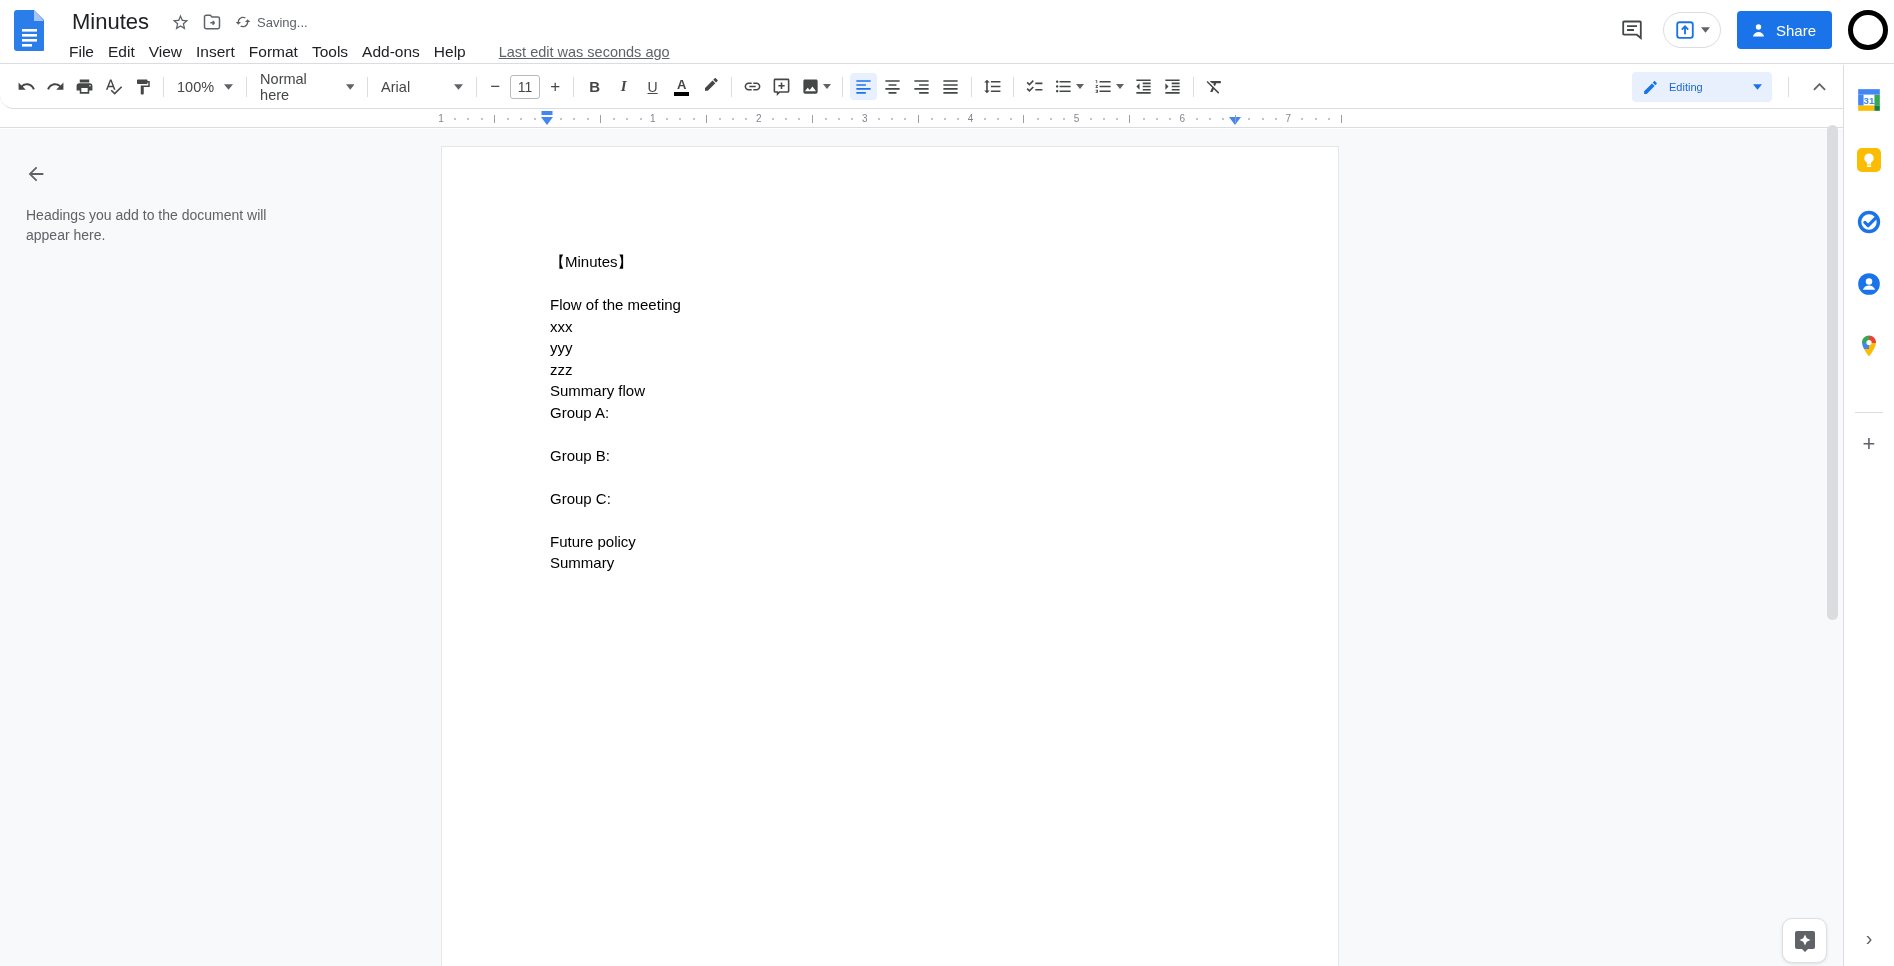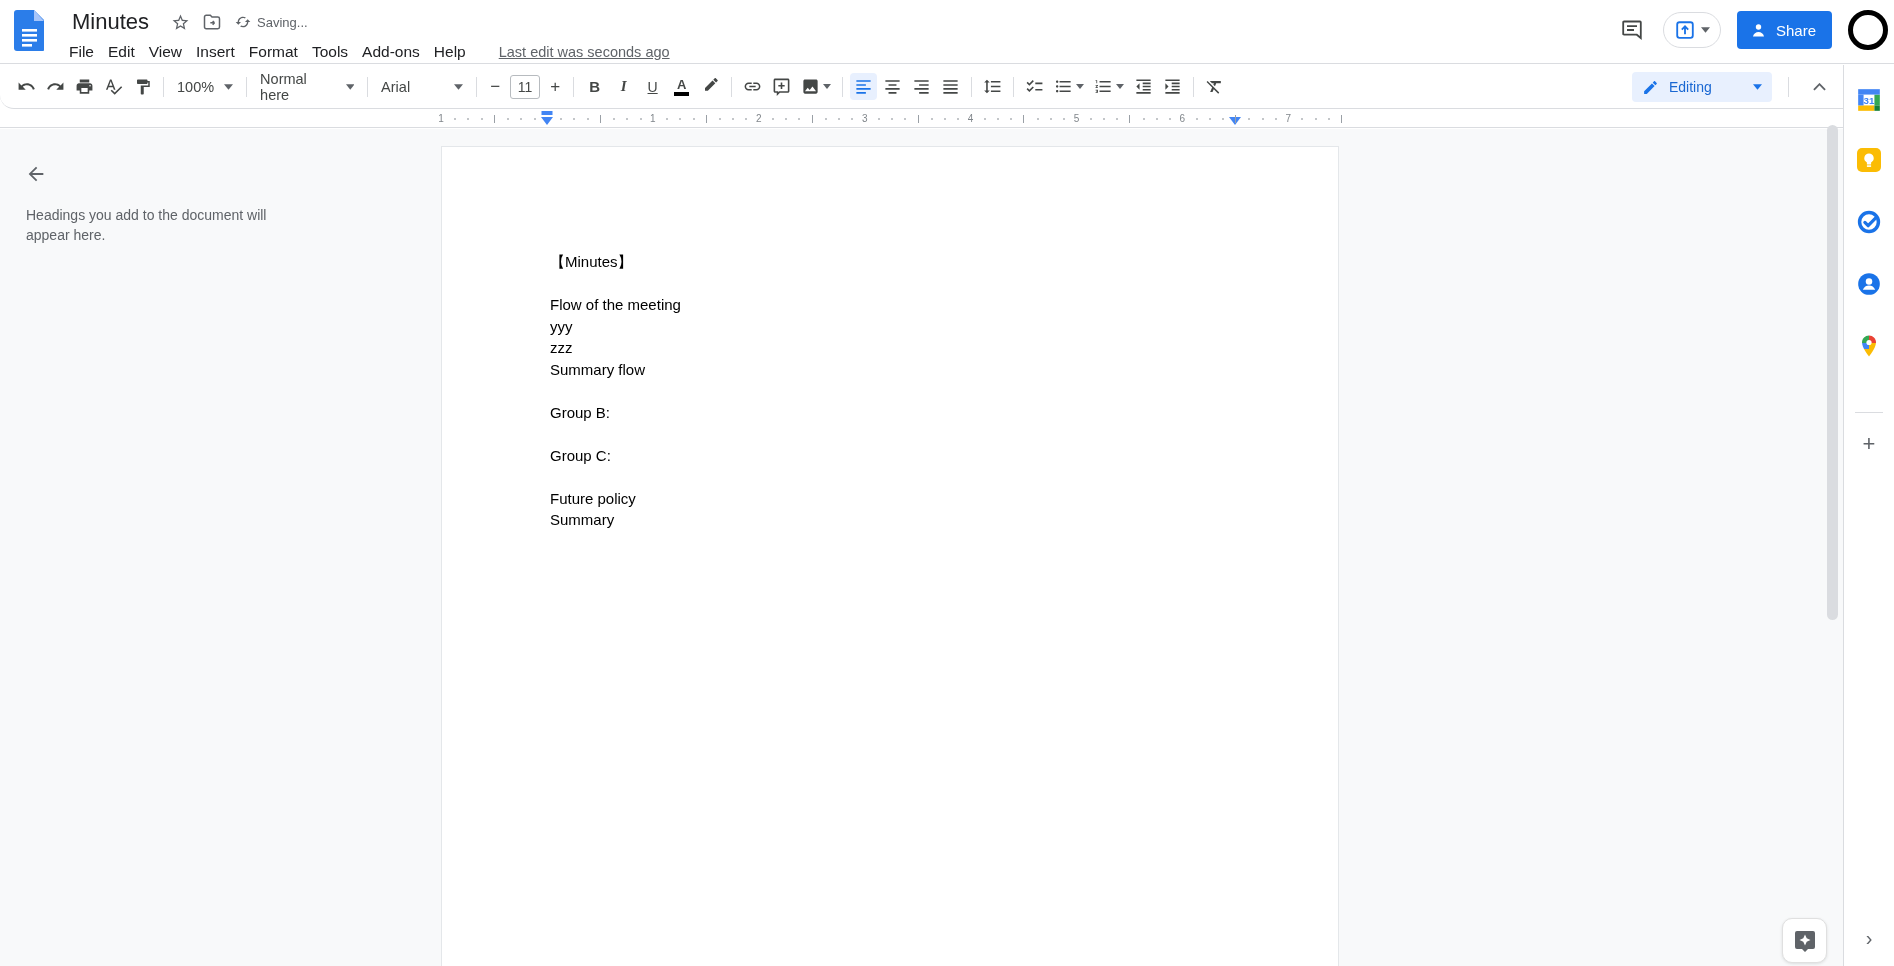--- a/index.html
+++ b/index.html
@@ -42,21 +42,21 @@
   .stepbtn { width:24px; height:24px; display:flex; align-items:center; justify-content:center;
     color:#444746; font-size:17px; border-radius:3px; }
   .bold-g { font-size:15px; font-weight:700; }
   .ital-g { font-size:15px; font-style:italic; font-family:"Liberation Serif",serif; font-weight:600; }
   .und-g  { font-size:14px; text-decoration:underline; }
   .tcolor { display:flex; flex-direction:column; align-items:center; line-height:1; }
   .tcolor .a { font-size:13px; font-weight:600; }
   .tcolor .bar { width:15px; height:4px; background:#000; margin-top:1px; }
   .toolbar-right { position:absolute; right:60px; top:7px; display:flex; align-items:center; gap:10px; }
   .mode-pill { height:30px; width:140px; background:#e8f0fe; border-radius:4px; display:flex;
-    align-items:center; padding:0 10px; color:#1967d2; font-size:14px; gap:10px; }
+    align-items:center; padding:0 10px; color:#1967d2; font-size:11px; gap:10px; }
   .mode-pill .lbl { flex:1; }
 
   
   .ruler { position:absolute; left:0; top:110px; width:1843px; height:18px; background:#fff;
     border-bottom:1px solid #dadce0; z-index:3; }
   .rnum { position:absolute; top:3px; font-size:10px; color:#80868b; transform:translateX(-50%); }
   .rtick { position:absolute; top:8px; width:2px; height:2px; background:#c3c6c9; }
   .rtick-half { position:absolute; top:5px; width:1px; height:8px; background:#9aa0a6; }
   .rmark-bar { position:absolute; top:1px; width:11px; height:4px; background:#4285f4; transform:translateX(-50%); }
   .rmark-tri { position:absolute; top:7px; width:0; height:0; border-left:6px solid transparent;
@@ -437,28 +437,30 @@
 
   <div class="page">
     <div class="doc-text">
 
         <div class="doc-line">【Minutes】</div>
 
         <div class="doc-line"></div>
 
         <div class="doc-line">Flow of the meeting</div>
 
+        <div class="doc-line">xxx</div>
 
         <div class="doc-line">yyy</div>
 
         <div class="doc-line">zzz</div>
 
         <div class="doc-line">Summary flow</div>
 
 
+        <div class="doc-line">Group A:</div>
 
         <div class="doc-line"></div>
 
         <div class="doc-line">Group B:</div>
 
         <div class="doc-line"></div>
 
         <div class="doc-line">Group C:</div>
 
         <div class="doc-line"></div>

